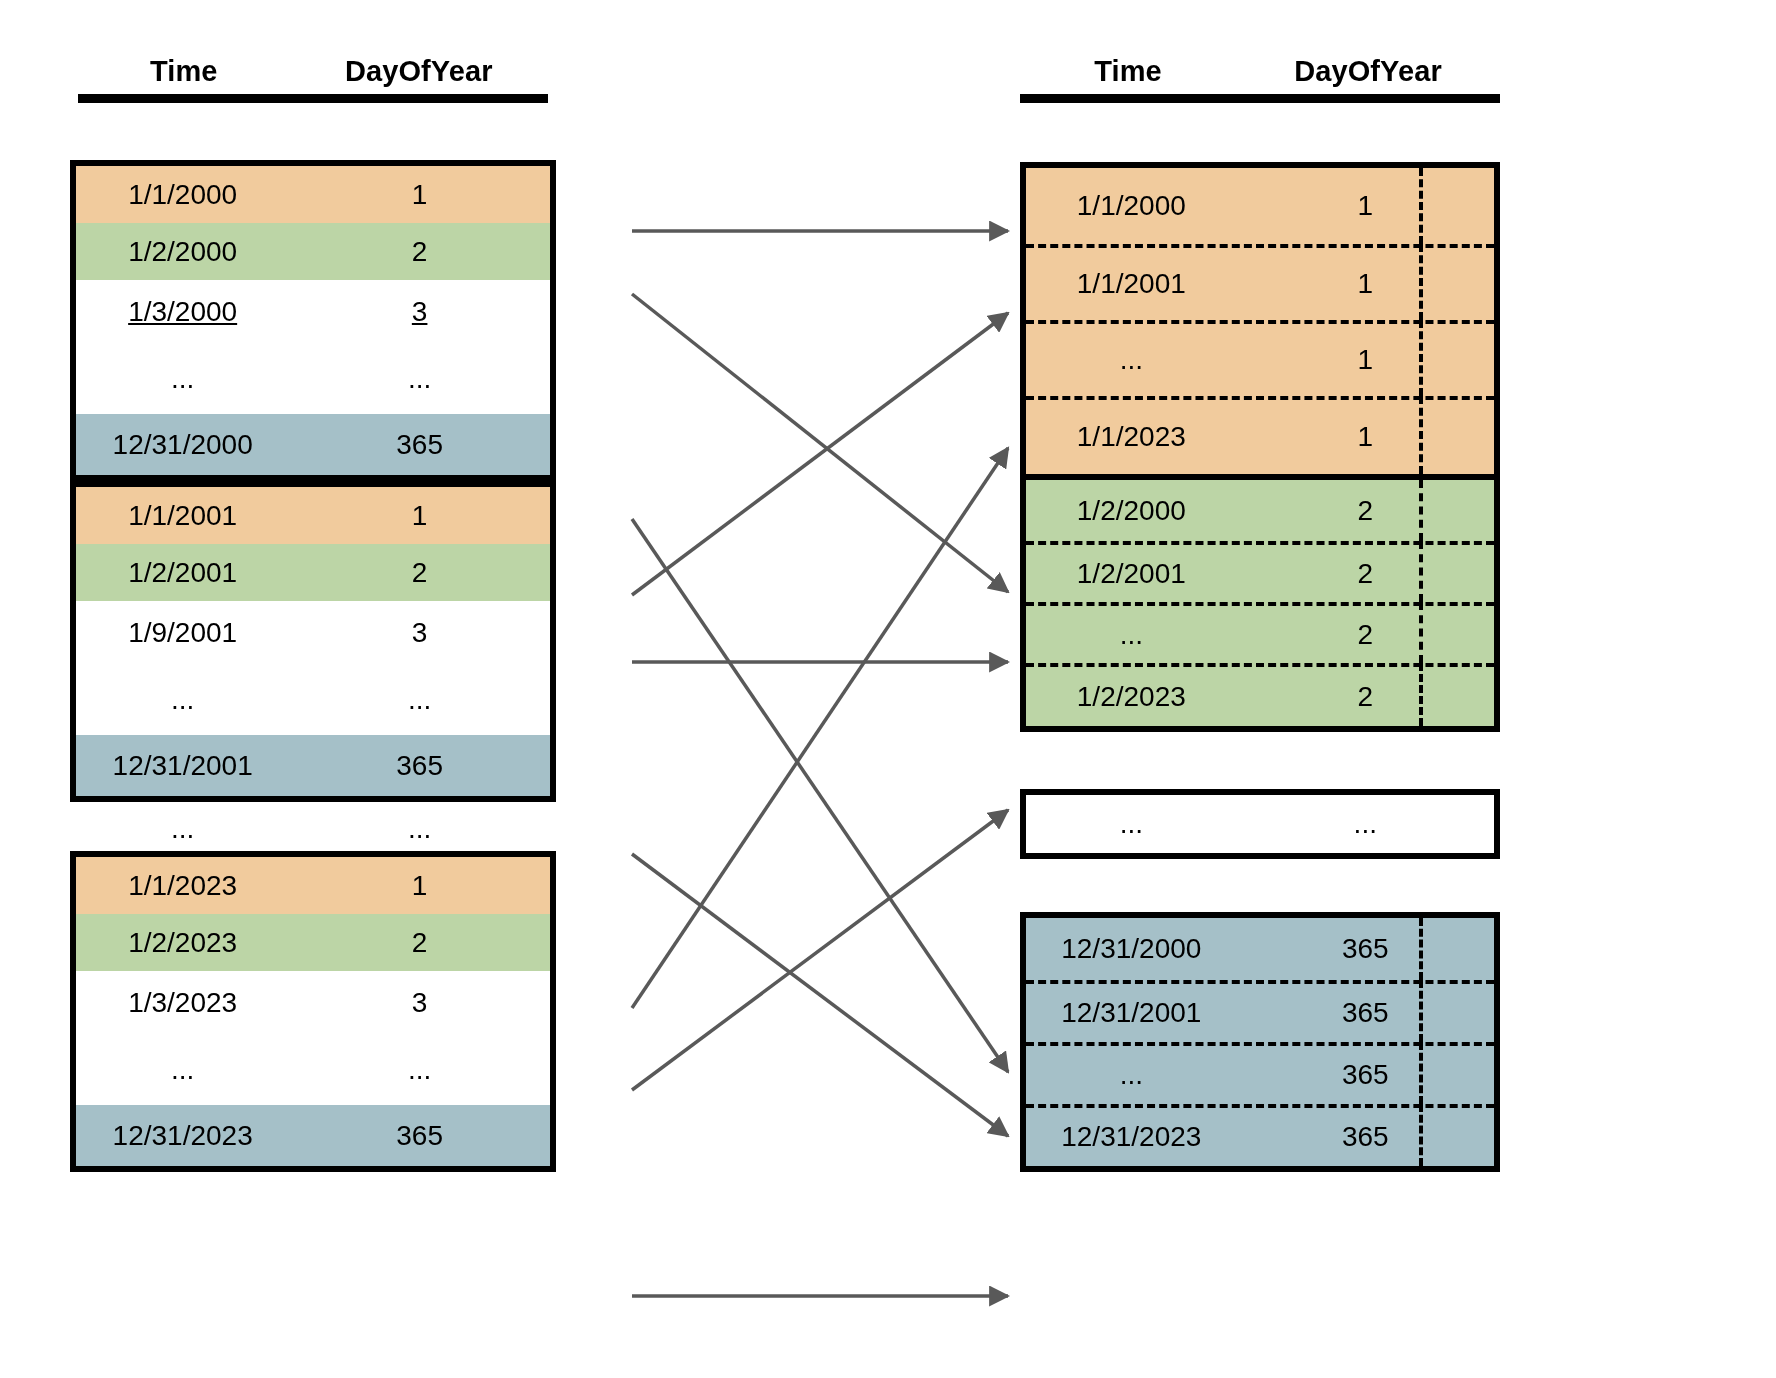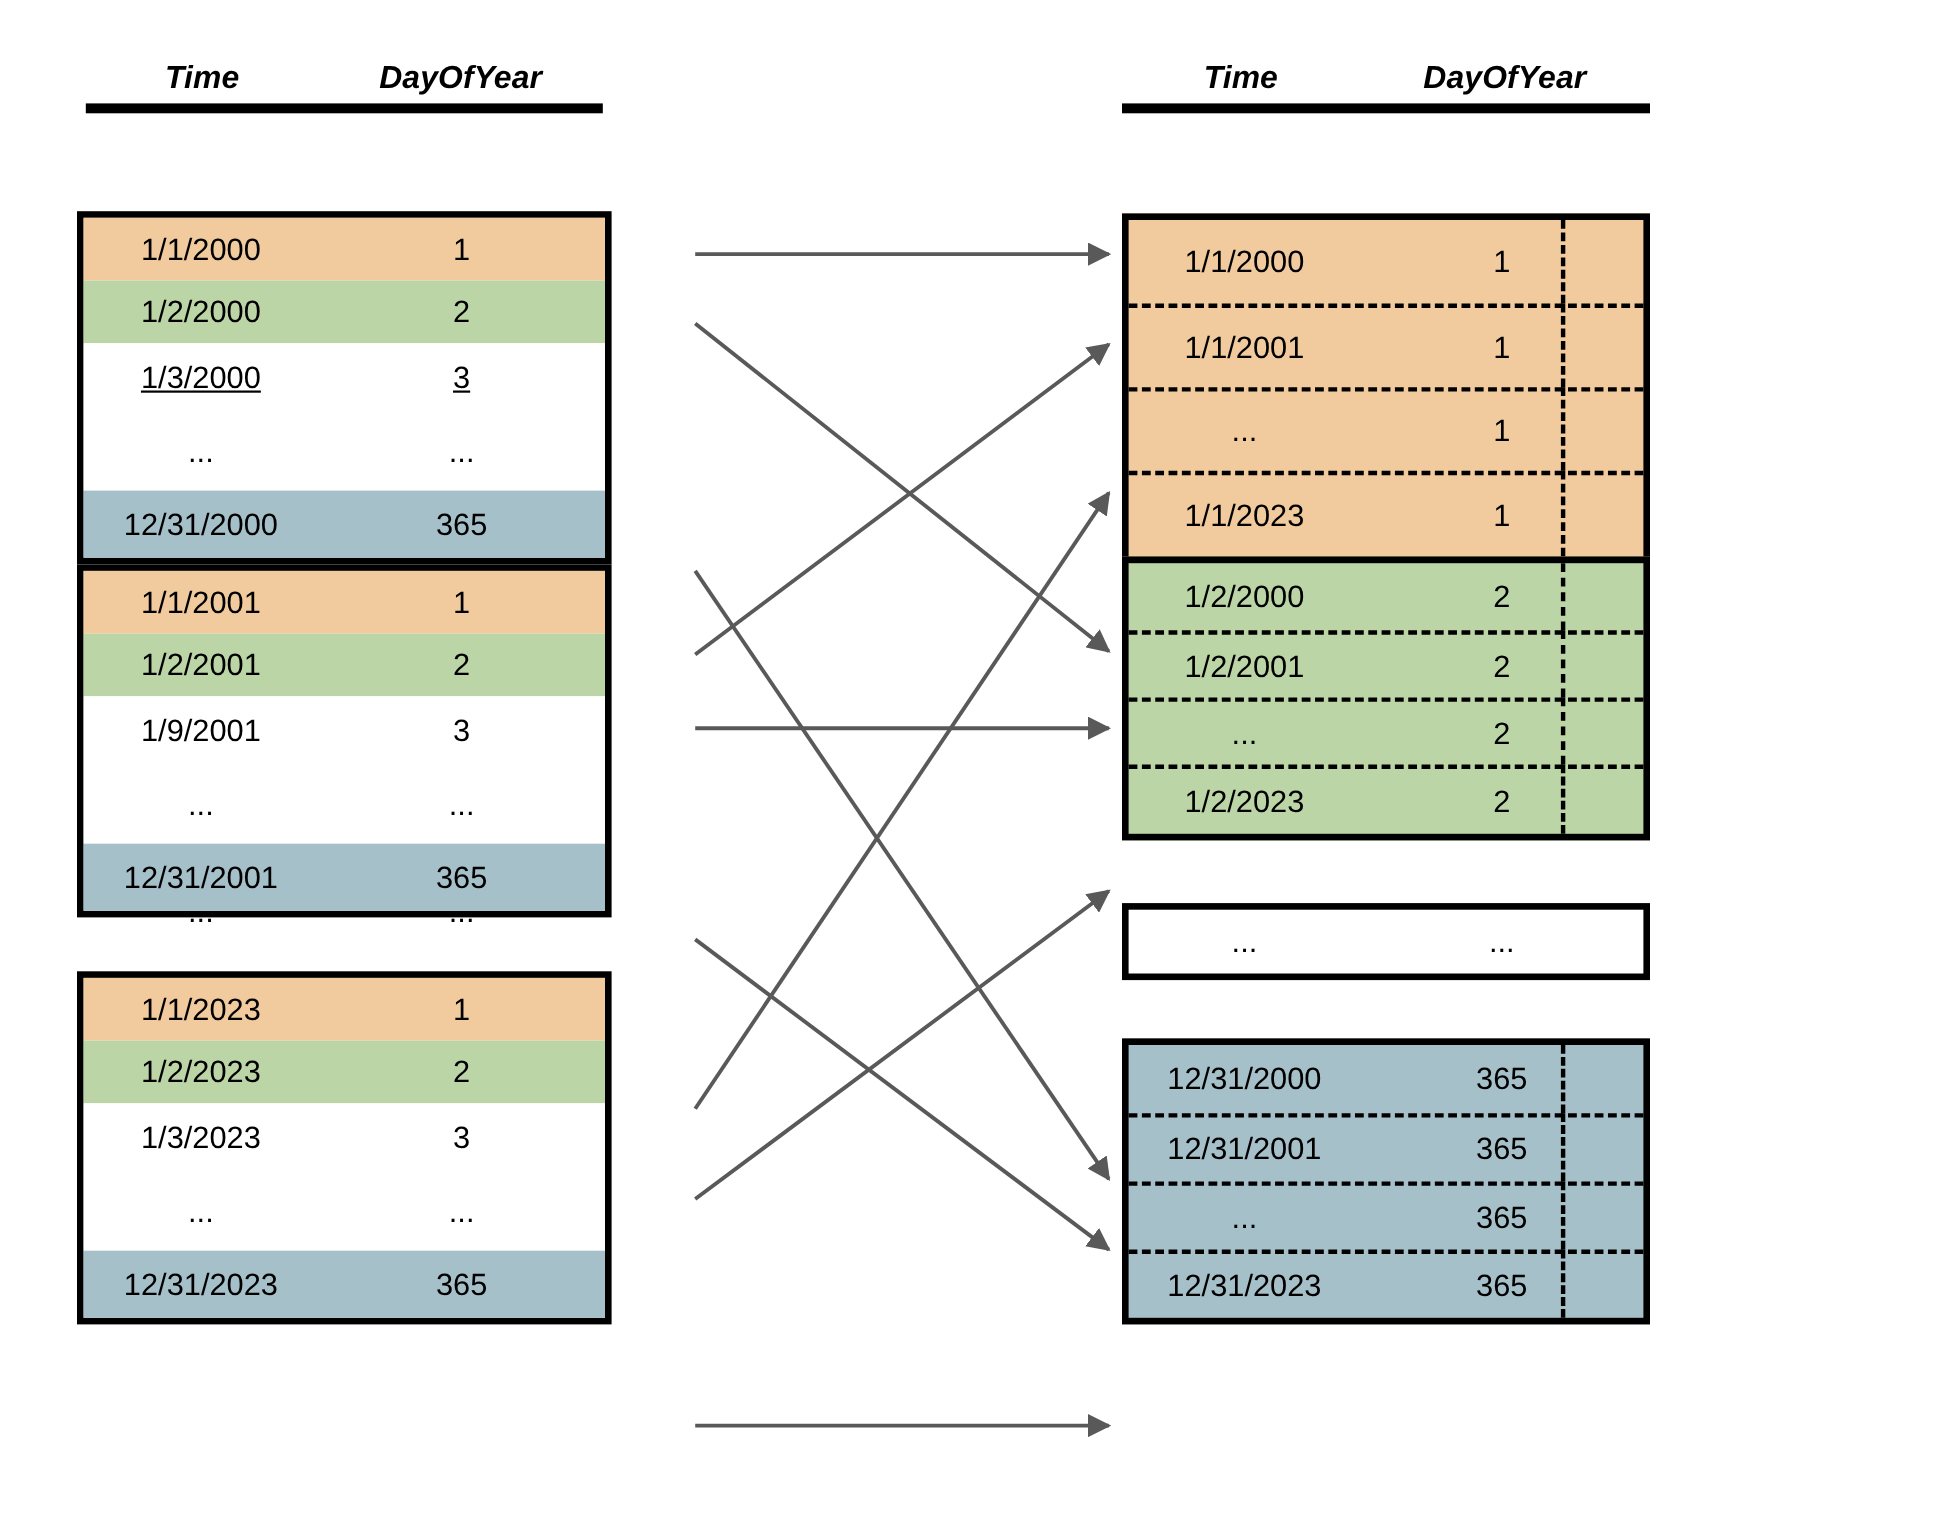--- a/index.html
+++ b/index.html
@@ -1,30 +1,30 @@
 <!DOCTYPE html>
 <html><head>
 <meta charset="utf-8">
 <style>
   html,body{margin:0;padding:0;background:#ffffff;}
   body{width:1776px;height:1378px;position:relative;overflow:hidden;
        font-family:"Liberation Sans","DejaVu Sans",sans-serif;color:#000;}
   #stage{position:absolute;left:0;top:0;width:1776px;height:1378px;}
 
   
-  .hdr-group{position:absolute;font-style:italic;}
+  .hdr-group{position:absolute;}
   .hdr-row{display:flex;width:100%;}
   .hdr-cell{font-weight:bold;font-size:29px;text-align:center;letter-spacing:.1px;}
   .hdr-cell.time{width:45%;}
   .hdr-cell.doy{width:55%;}
   .hdr-rule{height:9px;background:#000;margin-top:6px;width:100%;}
 
   
   .tbl{position:absolute;box-sizing:border-box;background:#fff;
-       border:6px solid #000;margin-top:32px;}
+       border:6px solid #000;}
   .trow{display:flex;align-items:center;box-sizing:border-box;width:100%;}
   .cell{font-size:28px;line-height:1;box-sizing:border-box;}
   .cell.time{width:45%;text-align:center;}
   .cell.doy{width:55%;text-align:center;}
 
   
   .c-orange{background:#f1cb9d;}
   .c-green{background:#bcd5a6;}
   .c-blue{background:#a5c0c8;}
   .c-white{background:#ffffff;}

